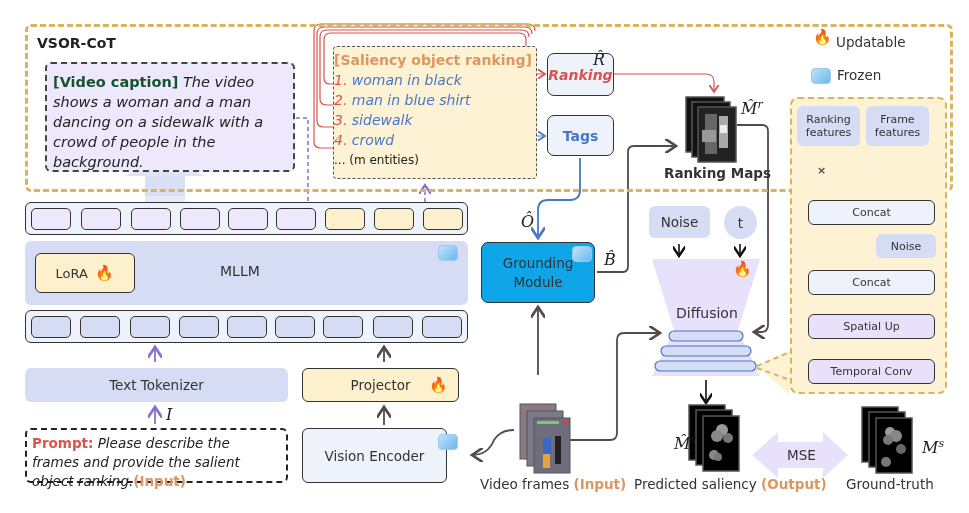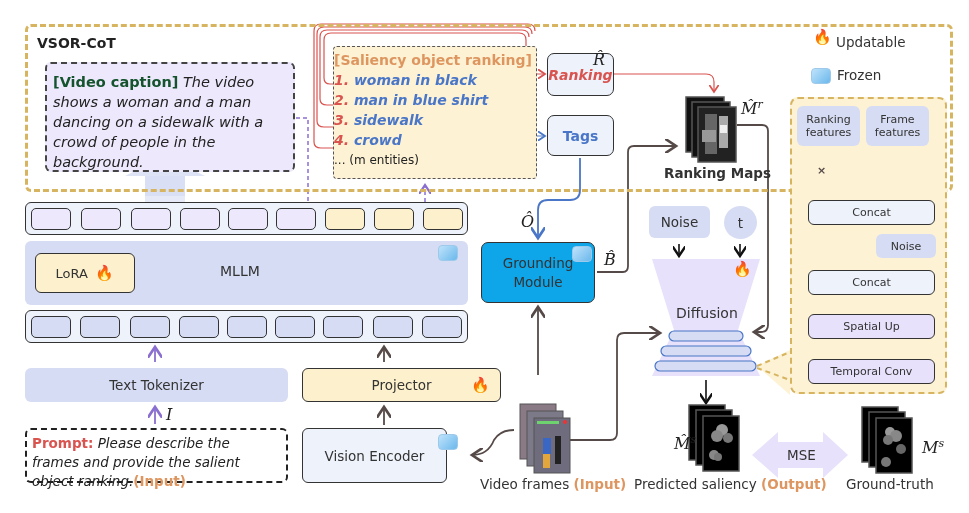--- a/index.html
+++ b/index.html
@@ -4,35 +4,35 @@
 <style>
   html,body{margin:0;padding:0;background:#fff;}
   body{width:969px;height:513px;position:relative;overflow:hidden;font-family:"DejaVu Sans","Liberation Sans",sans-serif;color:#333;}
   .abs{position:absolute;box-sizing:border-box;}
   .cot-box{left:25px;top:24px;width:928px;height:168px;border:3px dashed #d7b460;border-radius:6px;}
   .cot-title{left:37px;top:35px;font-weight:bold;font-size:14px;color:#222;}
   .caption-box{left:45px;top:62px;width:250px;height:110px;background:#ede8fc;border:2px dashed #444;border-radius:6px;padding:8px 6px;font-size:14.5px;line-height:20px;font-style:italic;color:#222;}
   .caption-tag{color:#14532d;font-style:normal;font-weight:bold;}
   .ranking-list{left:333px;top:46px;width:204px;height:133px;background:#fdf2d4;border:1.5px dashed #555;border-radius:4px;padding:3px 0;font-size:14px;line-height:20px;}
   .rl-title{color:#de9660;font-weight:bold;}
-  .rl-item{font-style:italic;font-weight:bold;}
+  .rl-item{font-style:italic;font-weight:normal;}
   .rl-num{color:#d9534f;}
   .rl-text{color:#4a76c8;}
   .rl-more{font-size:12px;color:#222;}
   .box{border:1.5px solid #333;border-radius:7px;display:flex;align-items:center;justify-content:center;text-align:center;}
   .ranking-box{left:547px;top:53px;width:67px;height:43px;background:#eef2fb;color:#d9534f;font-weight:bold;font-size:14px;font-style:italic;}
   .tags-box{left:547px;top:115px;width:67px;height:41px;background:#eef2fb;color:#4a76c8;font-weight:bold;font-size:14px;}
   .token-row{left:25px;top:202px;width:443px;height:33px;background:#eef2fb;border:1.5px solid #333;border-radius:6px;}
   .tok{position:absolute;top:5px;width:40px;height:22px;border:1.3px solid #333;border-radius:5px;box-sizing:border-box;}
   .mllm{left:25px;top:241px;width:443px;height:64px;background:#d6dcf3;border-radius:6px;}
   .lora{left:35px;top:253px;width:100px;height:40px;background:#fdf0cd;border:1.5px solid #333;border-radius:6px;font-size:13px;display:flex;align-items:center;justify-content:center;gap:8px;}
   .mllm-label{left:220px;top:263px;font-size:14px;color:#333;}
   .token-row2{left:25px;top:310px;width:443px;height:33px;background:#eef2fb;border:1.5px solid #333;border-radius:6px;}
   .text-tok{left:25px;top:368px;width:263px;height:34px;background:#d6dcf3;border-radius:6px;font-size:13.5px;display:flex;align-items:center;justify-content:center;}
-  .projector{left:302px;top:368px;width:199px;height:34px;background:#fdf0cd;border:1.5px solid #333;border-radius:6px;font-size:13.5px;display:flex;align-items:center;justify-content:center;text-align:center;}
+  .projector{left:302px;top:368px;width:157px;height:34px;background:#fdf0cd;border:1.5px solid #333;border-radius:6px;font-size:13.5px;display:flex;align-items:center;justify-content:center;text-align:center;}
   .prompt-box{left:25px;top:428px;width:263px;height:55px;border:2px dashed #222;border-radius:6px;padding:4px 5px;font-size:13.5px;line-height:19px;font-style:italic;color:#222;}
   .prompt-label{color:#d9534f;font-weight:bold;font-style:normal;}
   .input-tag{color:#de9660;font-weight:bold;font-style:normal;}
   .vision{left:302px;top:428px;width:145px;height:55px;background:#eef2fb;border:1.5px solid #333;border-radius:6px;font-size:13.5px;}
   .grounding{left:481px;top:242px;width:114px;height:61px;background:#0ea5e9;font-size:13.5px;line-height:19px;}
   .noise-b{left:649px;top:206px;width:61px;height:32px;background:#d6dcf3;border-radius:6px;font-size:13.5px;display:flex;align-items:center;justify-content:center;}
   .t-b{left:724px;top:206px;width:33px;height:33px;background:#d6dcf3;border-radius:50%;font-size:13.5px;display:flex;align-items:center;justify-content:center;}
   .legend{font-size:13.5px;color:#333;}
   .detail-box{left:790px;top:97px;width:157px;height:297px;background:#fdf2d4;border:2.5px dashed #d7b460;border-radius:8px;}
   .feat{background:#d6dcf3;border-radius:6px;font-size:11px;line-height:13px;display:flex;align-items:center;justify-content:center;text-align:center;}

